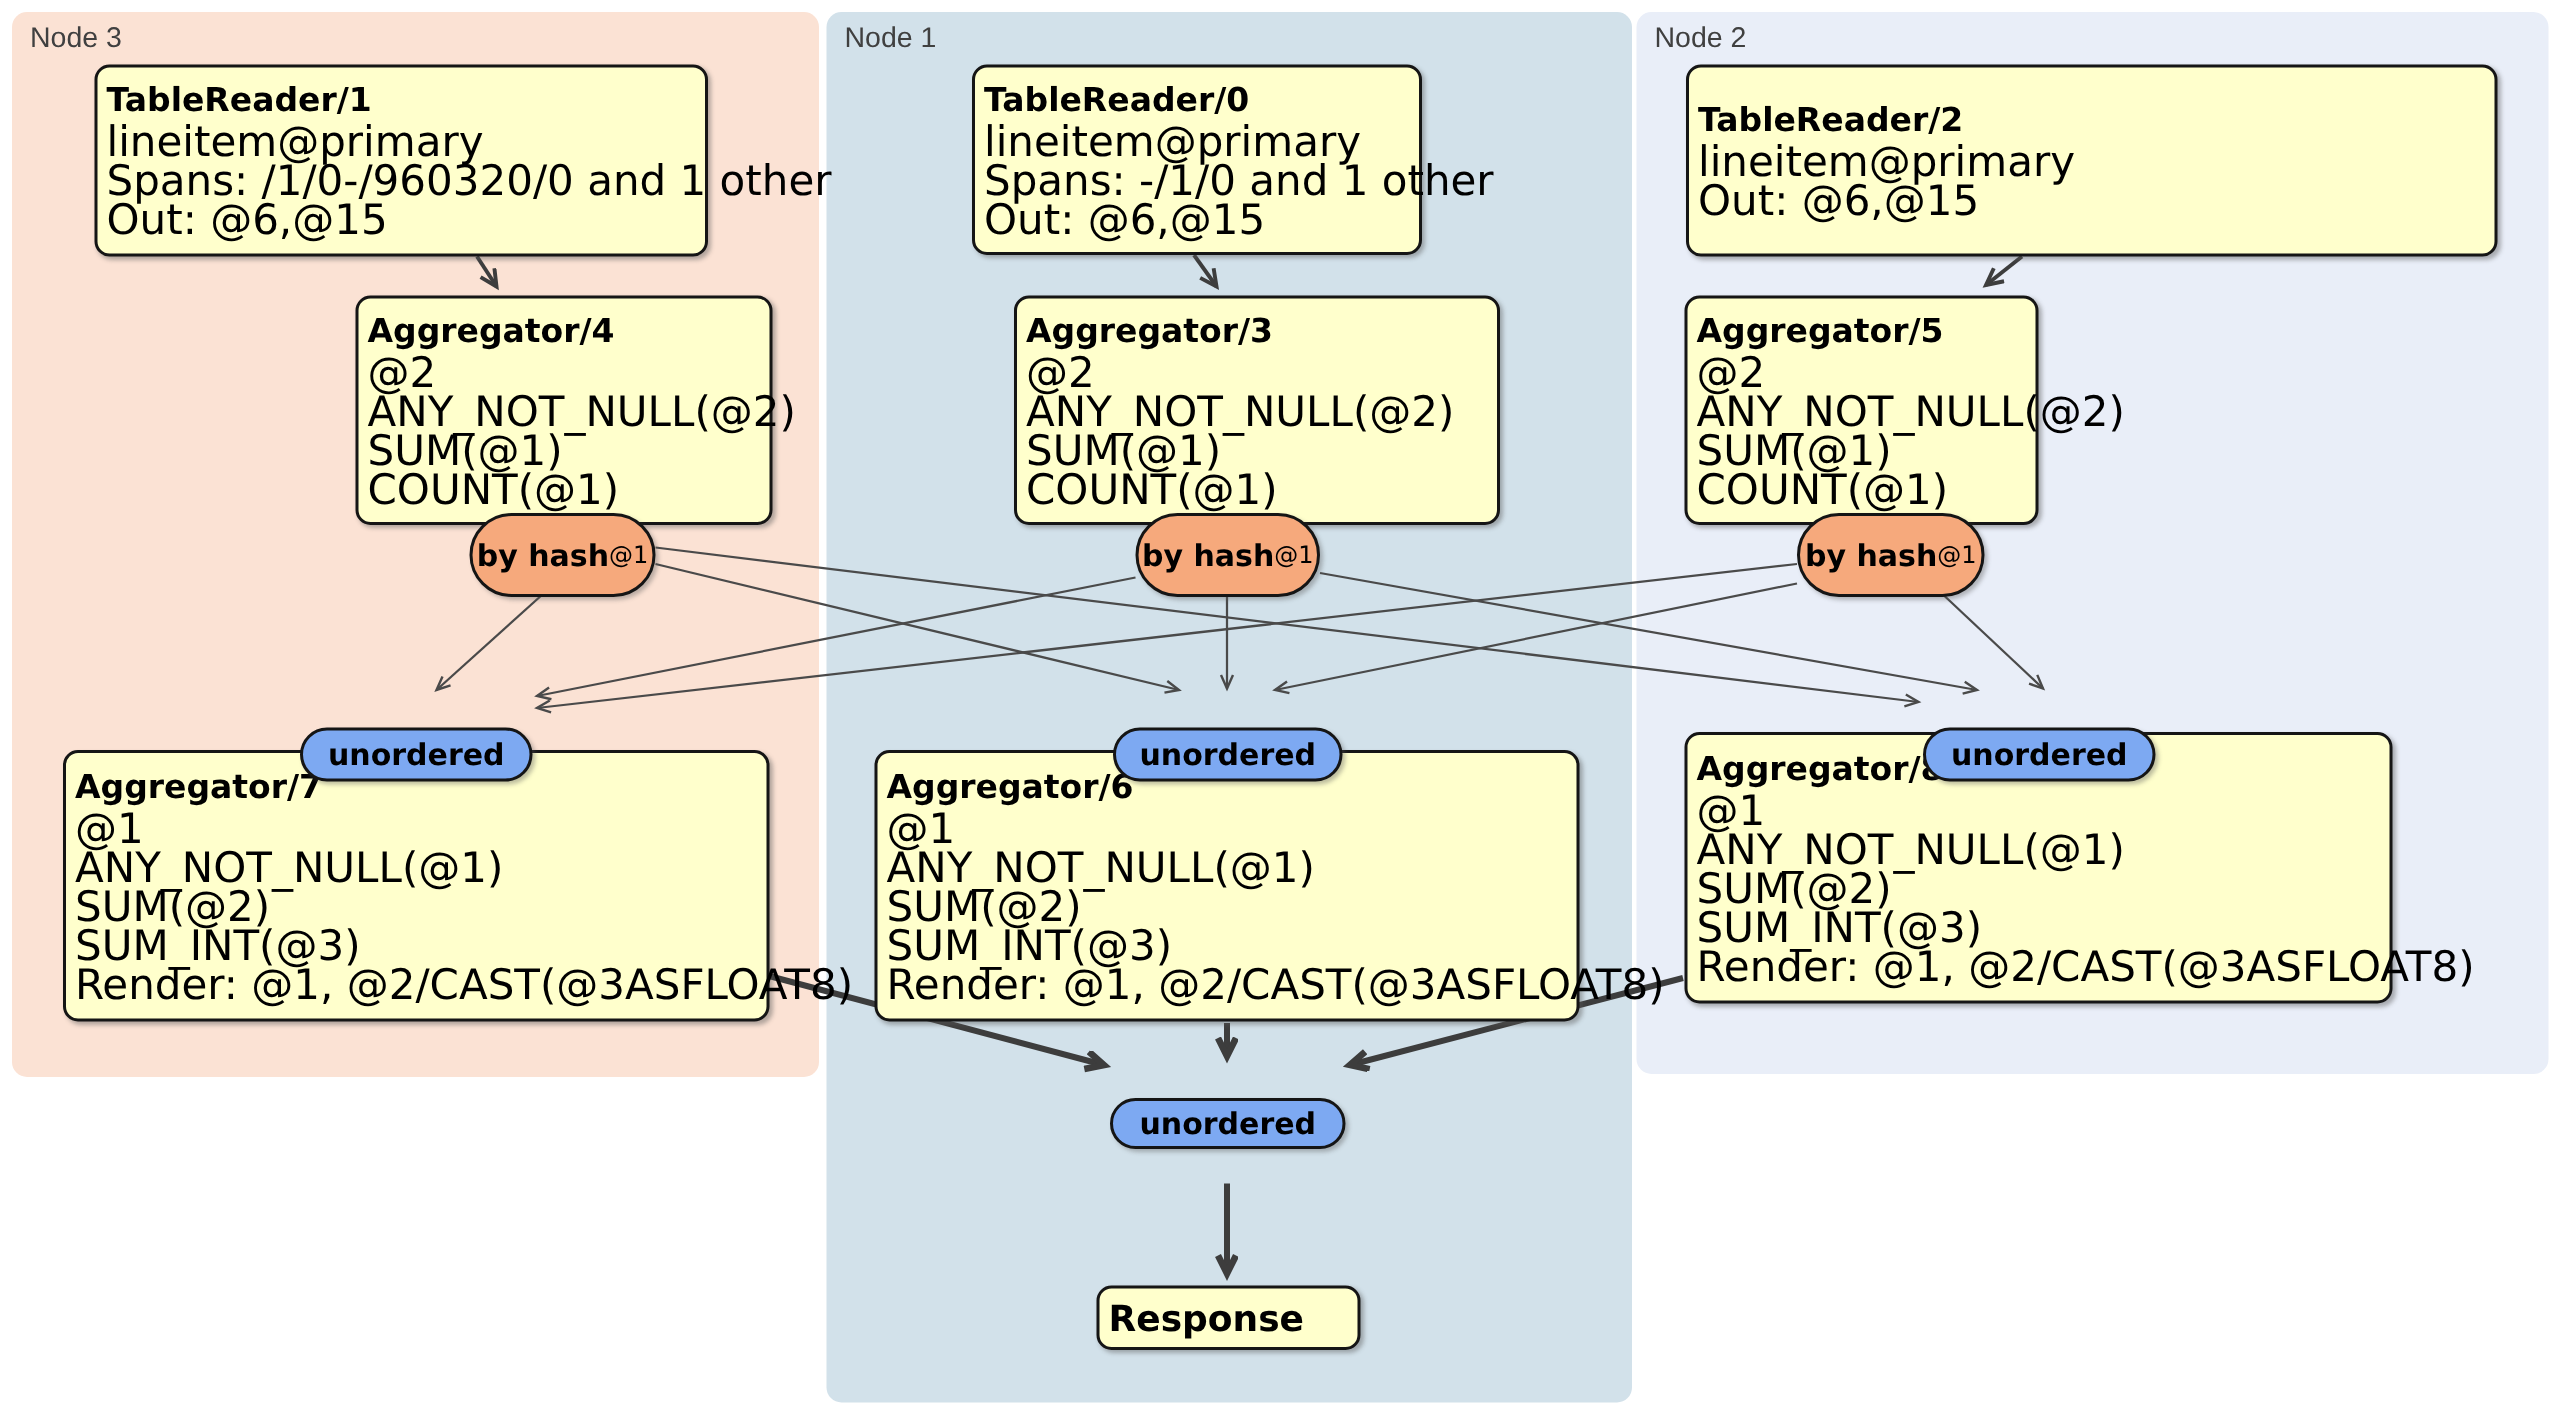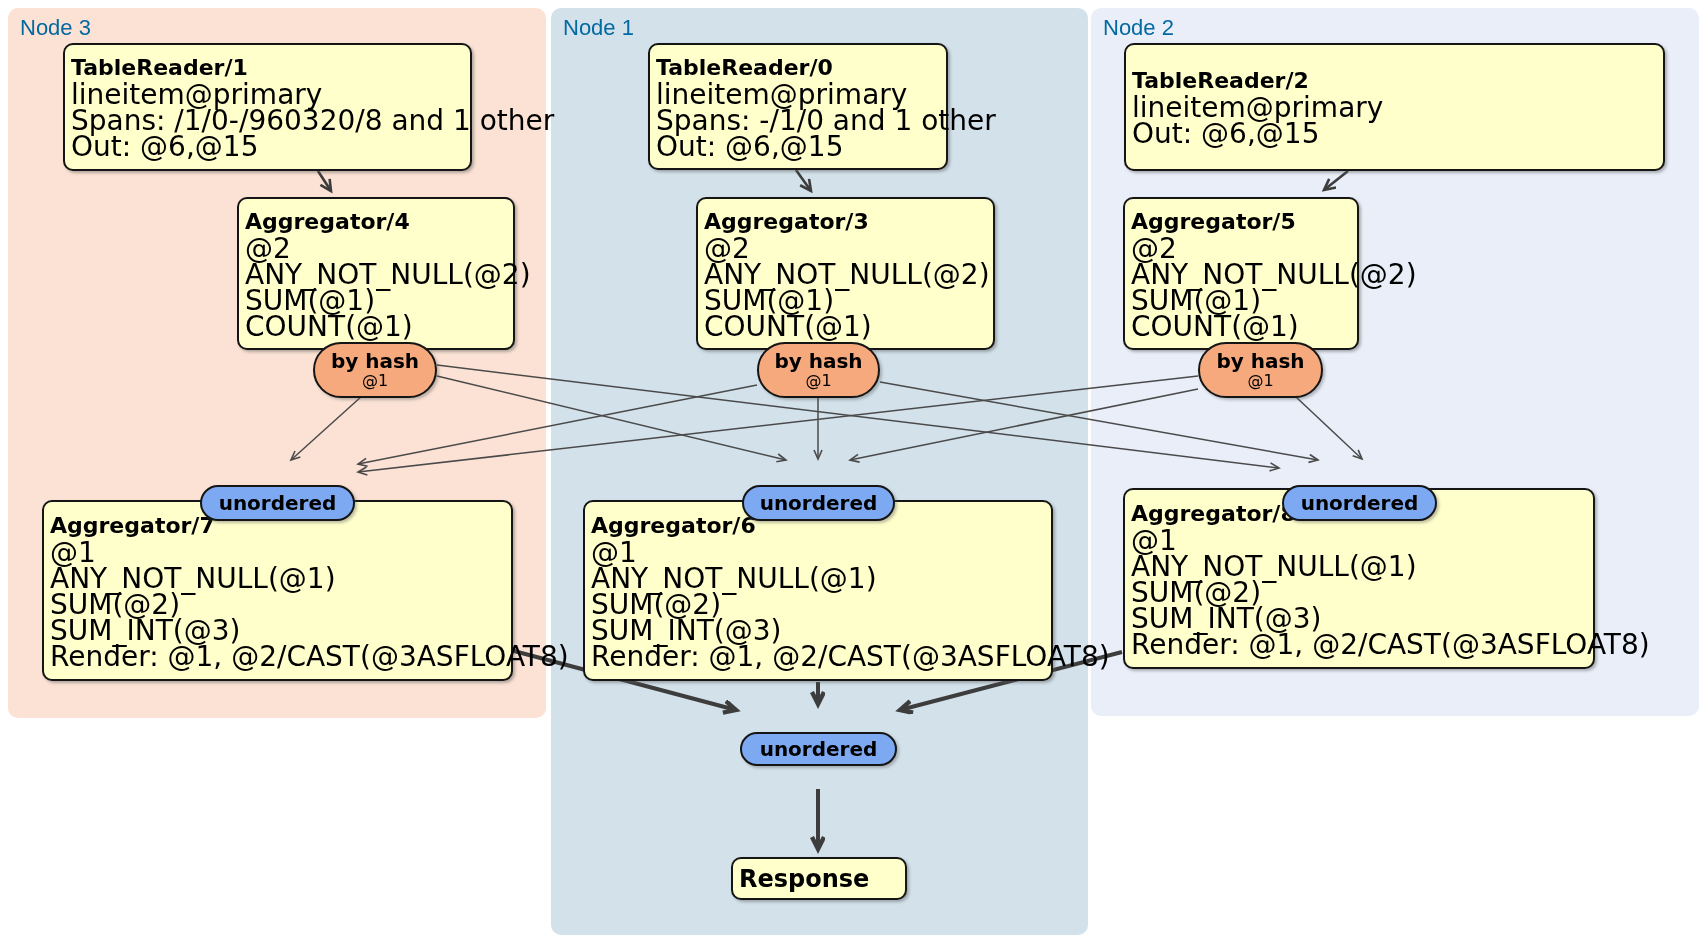--- a/index.html
+++ b/index.html
@@ -3,35 +3,35 @@
 <meta charset="utf-8">
 <style>
   html,body{margin:0;padding:0;background:#ffffff;}
   .canvas{
     position:relative;width:1708px;height:940px;background:#ffffff;
     font-family:"DejaVu Sans",sans-serif;color:#000;overflow:hidden;
   }
   .region{position:absolute;border-radius:10px;z-index:0;}
   .region-label{
     position:absolute;top:7px;left:12px;
-    font-family:"Liberation Sans",sans-serif;font-size:22px;color:#0369a1;white-space:nowrap;
+    font-family:"Liberation Sans",sans-serif;font-size:19px;color:#404040;white-space:nowrap;
   }
   .edges{position:absolute;left:0;top:0;z-index:2;}
   .box{
     position:absolute;z-index:3;background:#ffffcc;border:2px solid #151515;border-radius:10px;
     box-shadow:2px 2px 3px rgba(90,90,90,.45);
     display:flex;flex-direction:column;justify-content:center;align-items:flex-start;
     text-align:center;box-sizing:border-box;padding:0 6px;
   }
   .box-title{font-weight:bold;font-size:22px;line-height:28px;white-space:nowrap;}
   .box-line{font-size:28px;line-height:26px;white-space:nowrap;}
   .box-title-big{font-weight:bold;font-size:24px;line-height:26px;white-space:nowrap;}
   .pill{
     position:absolute;z-index:4;border:2px solid #151515;border-radius:999px;
-    display:flex;flex-direction:column;justify-content:center;align-items:center;
+    display:flex;flex-direction:row;justify-content:center;align-items:center;
     box-shadow:2px 2px 3px rgba(90,90,90,.4);box-sizing:border-box;
   }
   .router{background:#f6a97c;}
   .sync{background:#7da9f2;margin-top:22px;}
   .pill-label{font-weight:bold;font-size:20px;line-height:22px;white-space:nowrap;}
   .pill-detail{font-size:16px;line-height:18px;white-space:nowrap;}
 </style>
 </head>
 <body>
 
@@ -77,21 +77,21 @@
     <path d="M 514,651 L 736,710" stroke="#3d3d3d" stroke-width="4" fill="none" marker-end="url(#arrow-thick)"></path>
     <path d="M 818,682 L 818,704" stroke="#3d3d3d" stroke-width="4" fill="none" marker-end="url(#arrow-thick)"></path>
     <path d="M 1122,652 L 900,710" stroke="#3d3d3d" stroke-width="4" fill="none" marker-end="url(#arrow-thick)"></path>
 
     <path d="M 818,789 L 818,849" stroke="#3d3d3d" stroke-width="4" fill="none" marker-end="url(#arrow-thick)"></path>
   </svg>
 
   <div class="box" style="left:63px;top:43px;width:409px;height:128px;">
     <div class="box-title">TableReader/1</div>
     <div class="box-line">lineitem@primary</div>
-    <div class="box-line">Spans: /1/0-/960320/8 and 1 other</div>
+    <div class="box-line">Spans: /1/0-/960320/0 and 1 other</div>
     <div class="box-line">Out: @6,@15</div>
   </div>
   <div class="box" style="left:237px;top:197px;width:278px;height:153px;">
     <div class="box-title">Aggregator/4</div>
     <div class="box-line">@2</div>
     <div class="box-line">ANY_NOT_NULL(@2)</div>
     <div class="box-line">SUM(@1)</div>
     <div class="box-line">COUNT(@1)</div>
   </div>
   <div class="pill router" style="left:313px;top:342px;width:124px;height:56px;">
@@ -109,21 +109,21 @@
     <div class="box-line">SUM_INT(@3)</div>
     <div class="box-line">Render: @1, @2/CAST(@3ASFLOAT8)</div>
   </div>
 
   <div class="box" style="left:648px;top:43px;width:300px;height:127px;">
     <div class="box-title">TableReader/0</div>
     <div class="box-line">lineitem@primary</div>
     <div class="box-line">Spans: -/1/0 and 1 other</div>
     <div class="box-line">Out: @6,@15</div>
   </div>
-  <div class="box" style="left:696px;top:197px;width:299px;height:153px;">
+  <div class="box" style="left:676px;top:197px;width:324px;height:153px;">
     <div class="box-title">Aggregator/3</div>
     <div class="box-line">@2</div>
     <div class="box-line">ANY_NOT_NULL(@2)</div>
     <div class="box-line">SUM(@1)</div>
     <div class="box-line">COUNT(@1)</div>
   </div>
   <div class="pill router" style="left:757px;top:342px;width:123px;height:56px;">
     <div class="pill-label">by hash</div>
     <div class="pill-detail">@1</div>
   </div>

